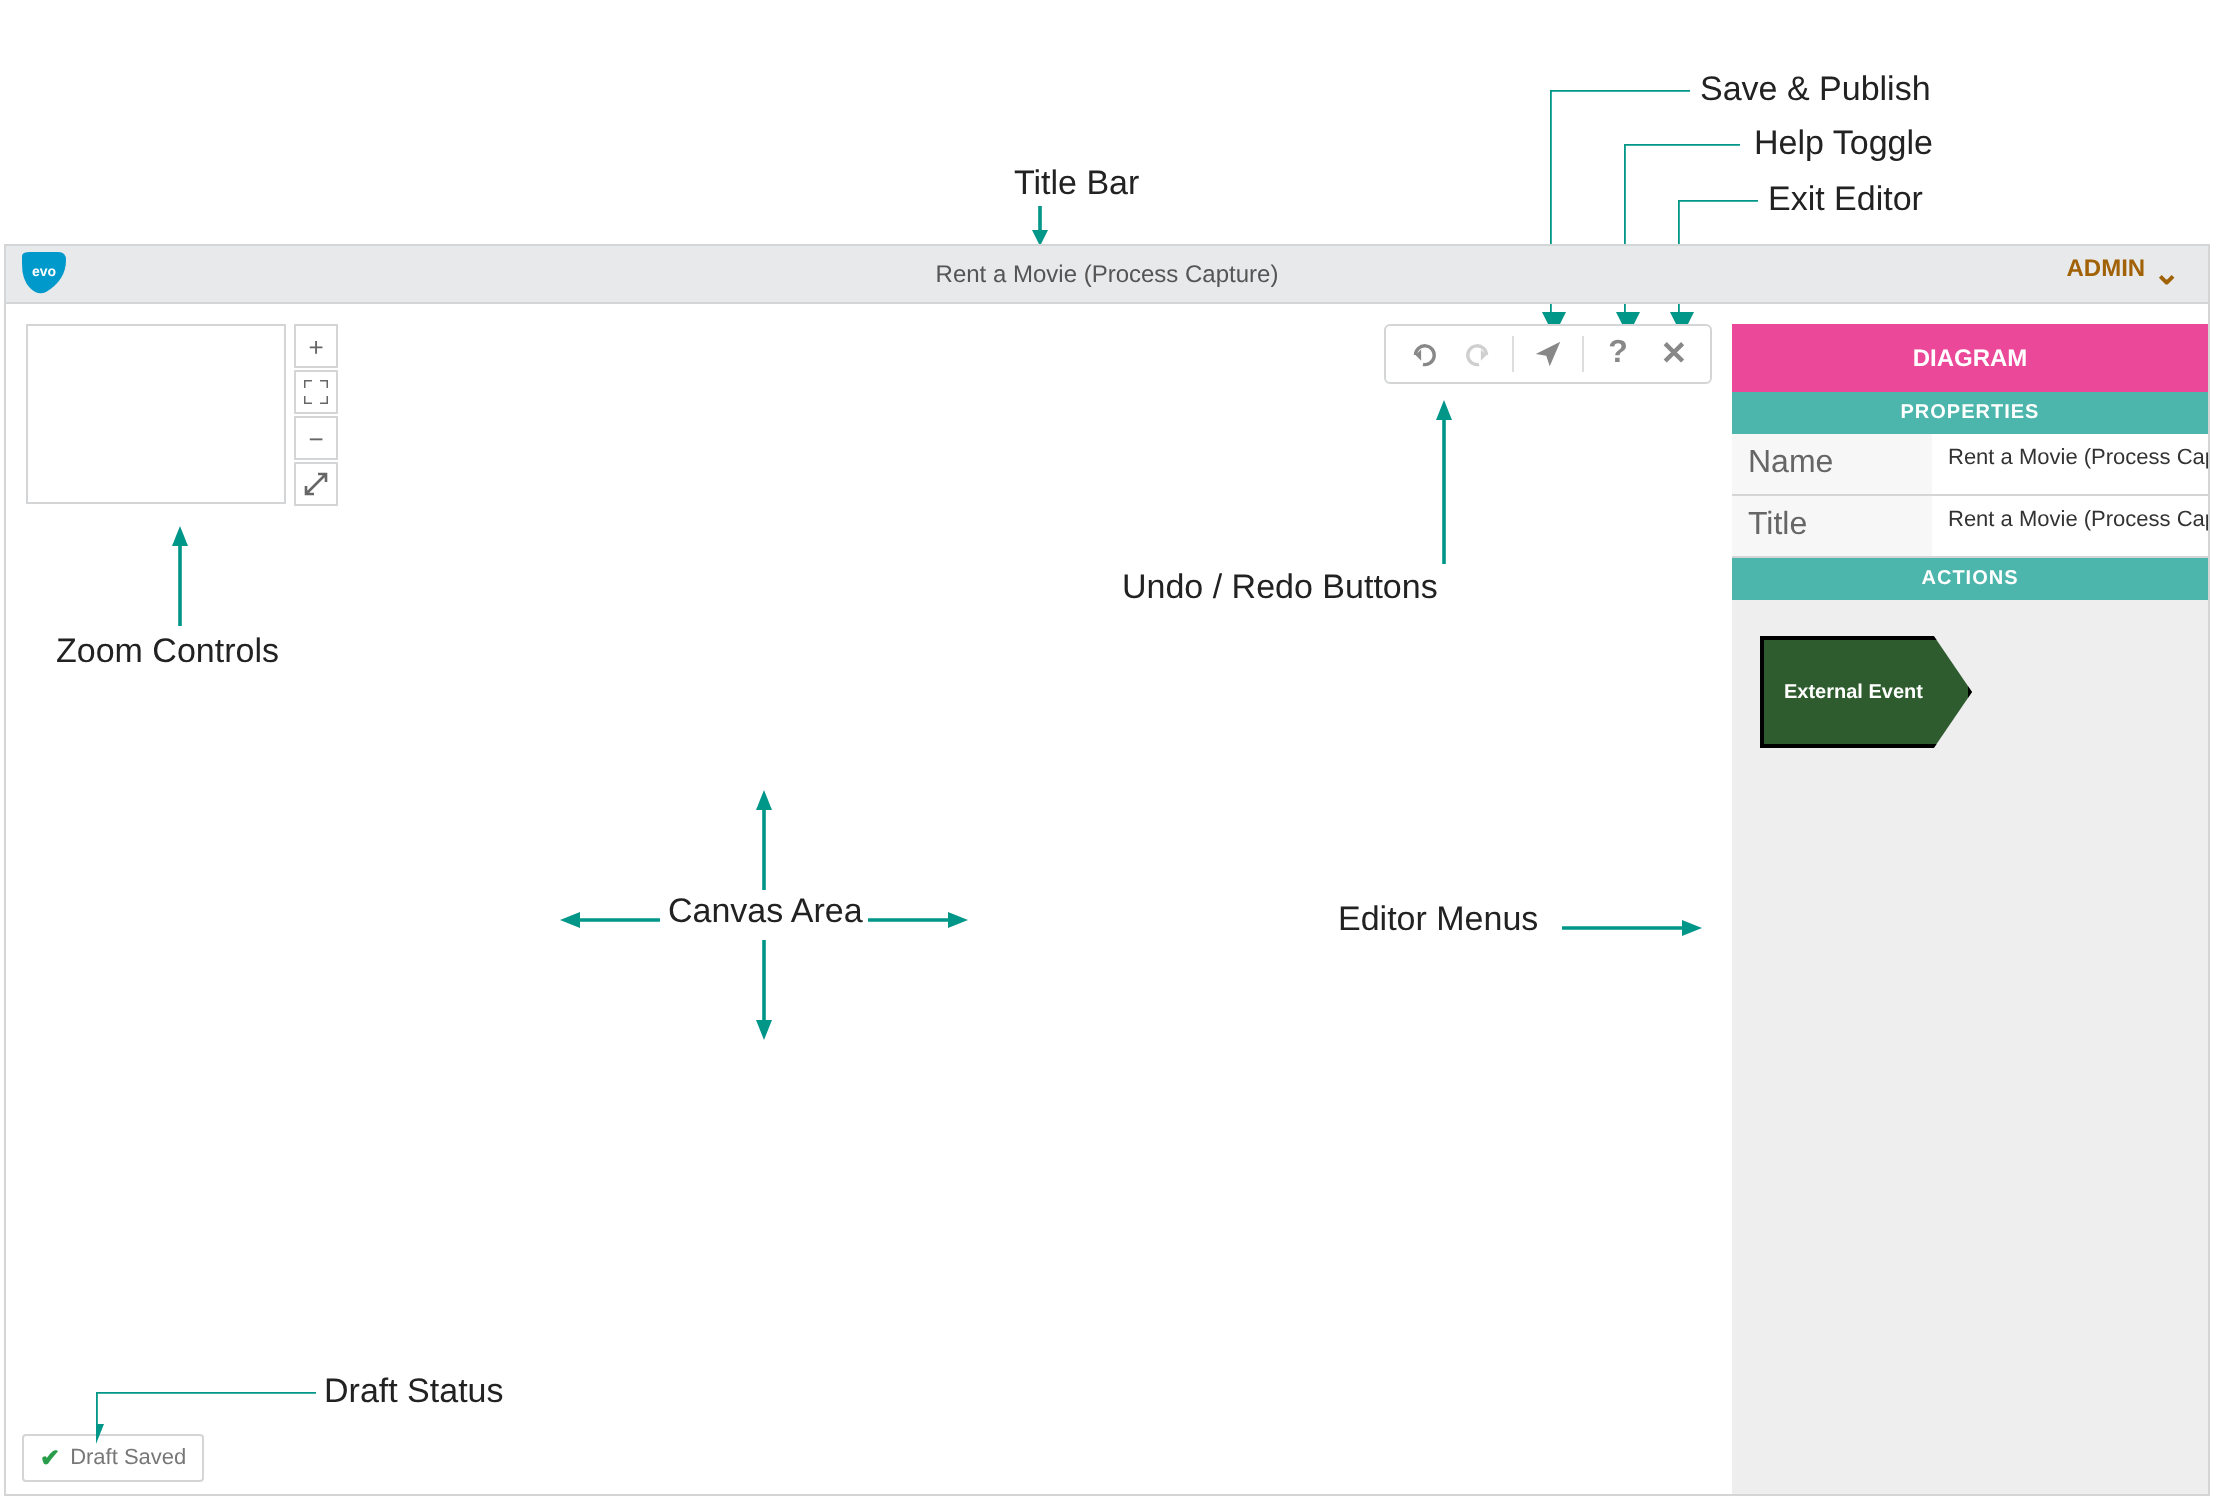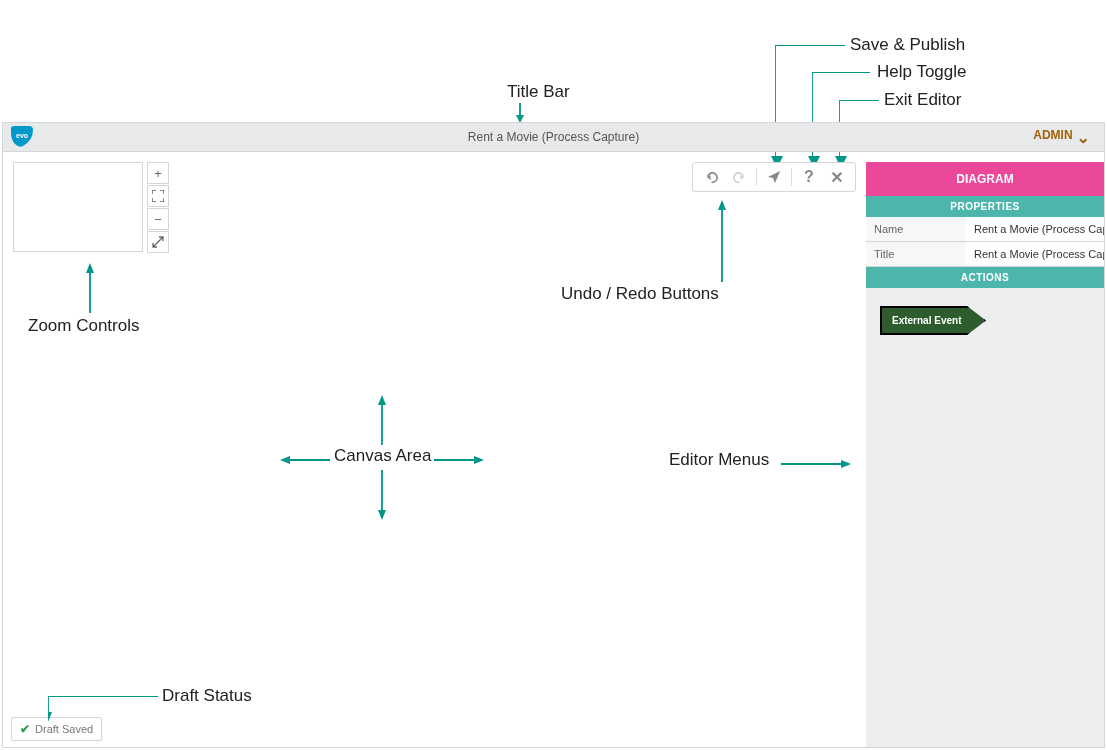--- a/index.html
+++ b/index.html
@@ -27,24 +27,24 @@
 .toolbar { position: absolute; top: 10px; right: 248px; height: 30px; background: #fff; border: 1px solid #d4d5d6; border-radius: 3px; display: flex; align-items: center; padding: 0 4px; }
 .tool-btn { width: 28px; height: 28px; display: flex; align-items: center; justify-content: center; color: #888; cursor: pointer; font-size: 16px; }
 .tool-btn.x { font-weight: bold; }
 .tool-divider { width: 1px; height: 18px; background: #ddd; margin: 0 3px; }
 
 
 .right-panel { position: absolute; top: 10px; right: 0; width: 238px; bottom: 0; display: flex; flex-direction: column; background: #eee; }
 .panel-header { background: #ec4899; color: #fff; text-align: center; font-size: 12px; font-weight: bold; padding: 10px 0; }
 .panel-subheader { background: #4db6ac; color: #fff; text-align: center; font-size: 10px; font-weight: bold; padding: 5px 0; letter-spacing: 0.5px; }
 .prop-row { display: flex; border-bottom: 1px solid #d4d5d6; background: #f7f7f7; }
-.prop-label { width: 100px; padding: 6px 8px; font-size: 11px; color: #666; }
+.prop-label { width: 100px; padding: 6px 8px; font-size: 16px; color: #666; }
 .prop-value { flex: 1; padding: 6px 8px; font-size: 11px; color: #333; background: #fff; white-space: nowrap; overflow: hidden; }
 .shapes-body { flex: 1; background: #eee; padding: 18px 14px; }
-.shape-arrow { width: 106px; height: 29px; background: #2e5c2e; border: 2px solid #000; position: relative; display: flex; align-items: center; padding-left: 10px; color: #fff; font-size: 10px; font-weight: bold; clip-path: polygon(0 0, 82% 0, 100% 50%, 82% 100%, 0 100%); cursor: grab; }
+.shape-arrow { width: 106px; height: 56px; background: #2e5c2e; border: 2px solid #000; position: relative; display: flex; align-items: center; padding-left: 10px; color: #fff; font-size: 10px; font-weight: bold; clip-path: polygon(0 0, 82% 0, 100% 50%, 82% 100%, 0 100%); cursor: grab; }
 .panel-bottom { }
 .panel-bottom .panel-header { border-top: 1px solid rgba(255,255,255,0.15); }
 
 
 .draft-status { position: absolute; bottom: 6px; left: 8px; background: #fff; border: 1px solid #d4d5d6; border-radius: 2px; padding: 4px 8px; font-size: 11px; color: #777; display: flex; align-items: center; gap: 5px; }
 .draft-status .check { color: #2a9d4a; font-weight: bold; font-size: 12px; }
 
 
 .annot { position: absolute; font-size: 17px; color: #222; font-family: 'Segoe UI', sans-serif; }
 .arrow-svg { position: absolute; pointer-events: none; }

